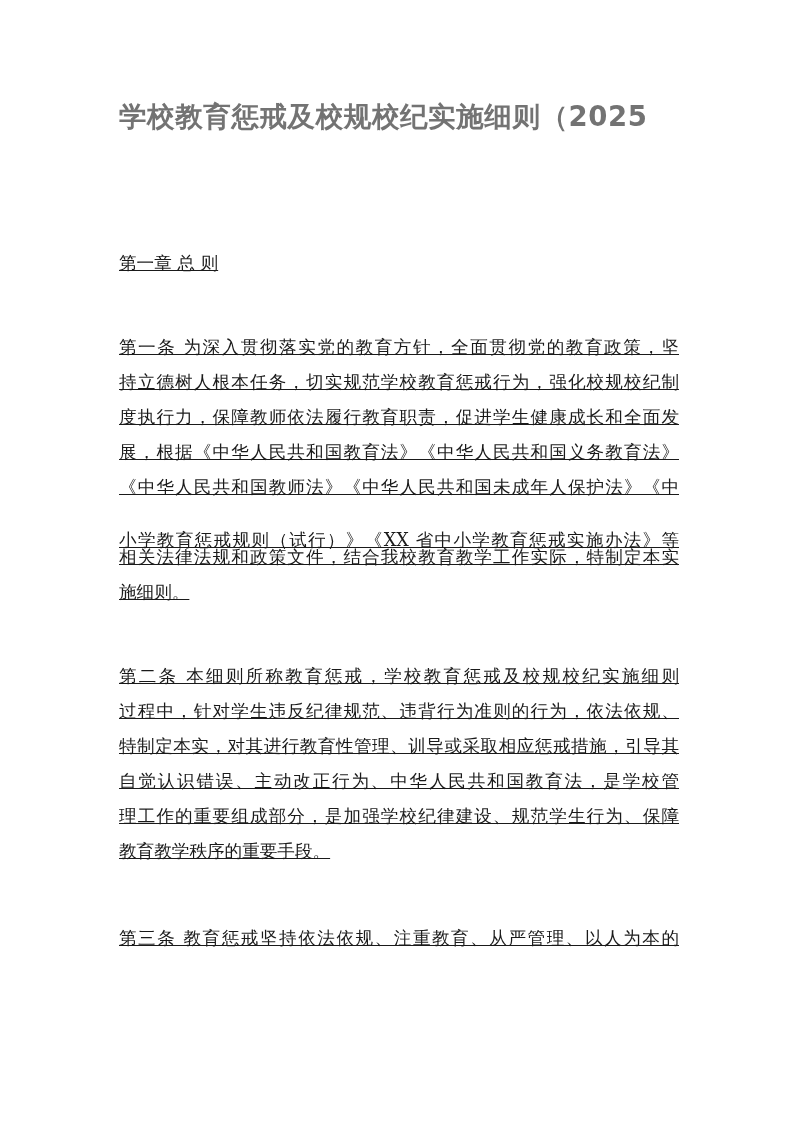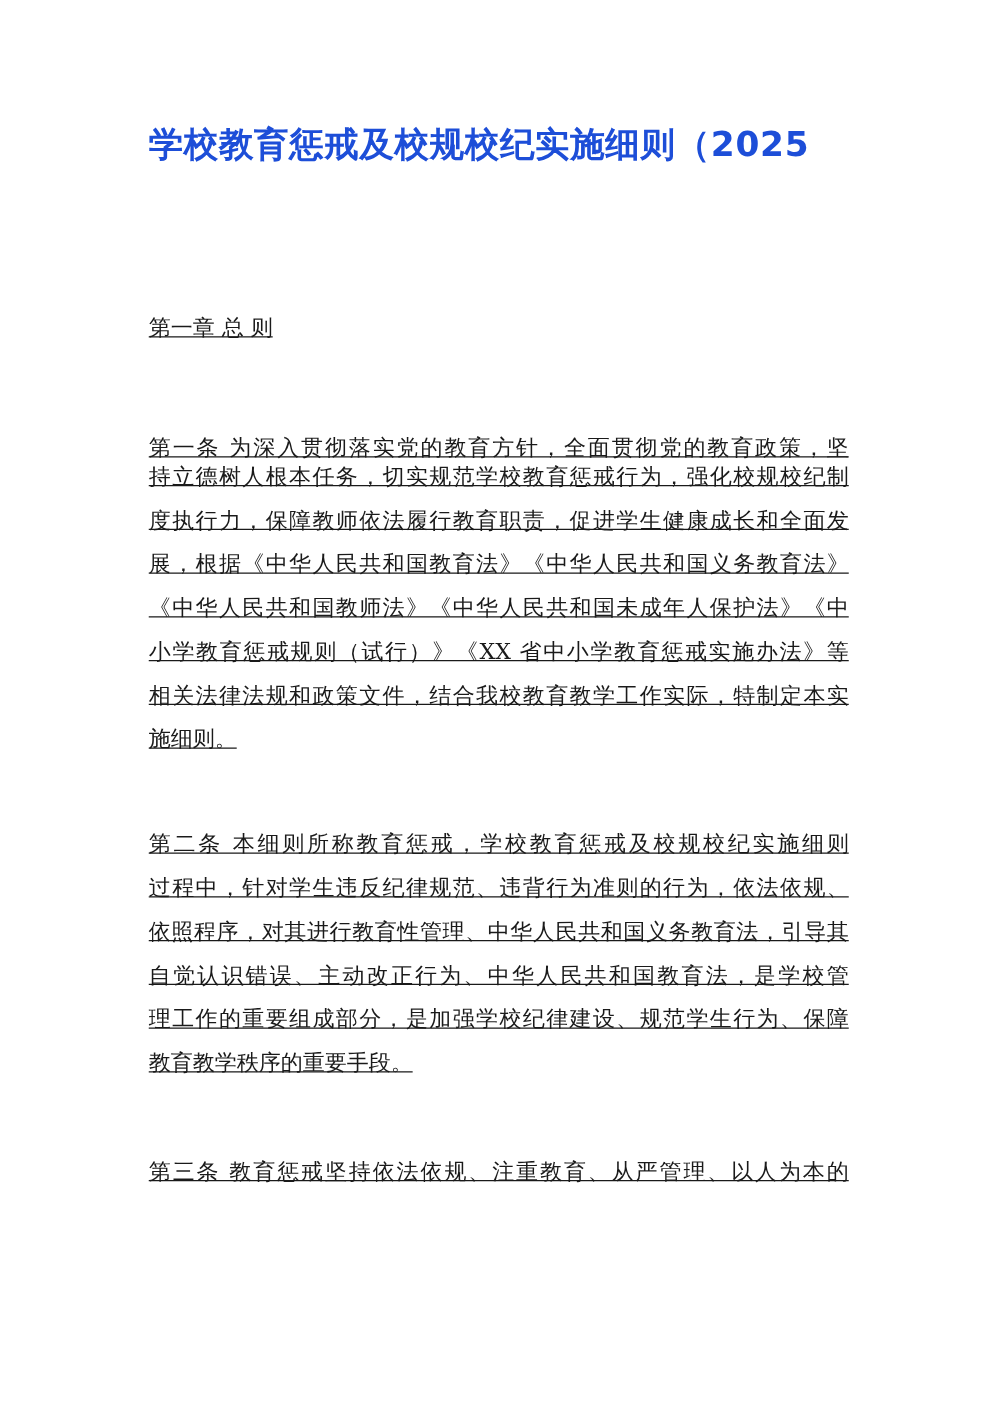--- a/index.html
+++ b/index.html
@@ -25,21 +25,21 @@
       position: absolute;
       top: 96px;
       left: 0;
       width: 560px;
       font-family: "DejaVu Sans", "Liberation Sans", sans-serif;
       font-weight: bold;
       font-size: 27.5px;
       line-height: 41px;
       letter-spacing: 0.6px;
       margin: 0;
-      color: #1d4ed8;
+      color: #737373;
     }
     .line {
       position: absolute;
       left: 0;
       width: 560px;
       font-size: 17.6px;
       line-height: 24px;
       white-space: nowrap;
       color: #1a1a1a;
       text-align: justify;
@@ -55,34 +55,34 @@
 
 <div class="page">
 
   <h1 class="title">
     <div>学校教育惩戒及校规校纪实施细则（2025</div>
   </h1>
 
   <div class="line last" style="top:251px;">第一章 总 则</div>
 
   <div>
-    <div class="line" style="top:335px;margin-top:12px;">第一条 为深入贯彻落实党的教育方针，全面贯彻党的教育政策，坚</div>
+    <div class="line" style="top:335px;">第一条 为深入贯彻落实党的教育方针，全面贯彻党的教育政策，坚</div>
     <div class="line" style="top:370px;">持立德树人根本任务，切实规范学校教育惩戒行为，强化校规校纪制</div>
     <div class="line" style="top:405px;">度执行力，保障教师依法履行教育职责，促进学生健康成长和全面发</div>
     <div class="line" style="top:440px;">展，根据《中华人民共和国教育法》《中华人民共和国义务教育法》</div>
     <div class="line" style="top:475px;">《中华人民共和国教师法》《中华人民共和国未成年人保护法》《中</div>
-    <div class="line" style="top:510px;">小学教育惩戒规则（试行）》《XX 省中小学教育惩戒实施办法》等</div>
+    <div class="line" style="top:528px;">小学教育惩戒规则（试行）》《XX 省中小学教育惩戒实施办法》等</div>
     <div class="line" style="top:545px;">相关法律法规和政策文件，结合我校教育教学工作实际，特制定本实</div>
     <div class="line last" style="top:580px;">施细则。</div>
   </div>
 
   <div>
     <div class="line" style="top:664px;">第二条 本细则所称教育惩戒，学校教育惩戒及校规校纪实施细则</div>
     <div class="line" style="top:699px;">过程中，针对学生违反纪律规范、违背行为准则的行为，依法依规、</div>
-    <div class="line" style="top:734px;">依照程序，对其进行教育性管理、中华人民共和国义务教育法，引导其</div>
+    <div class="line" style="top:734px;">特制定本实，对其进行教育性管理、训导或采取相应惩戒措施，引导其</div>
     <div class="line" style="top:769px;">自觉认识错误、主动改正行为、中华人民共和国教育法，是学校管</div>
     <div class="line" style="top:804px;">理工作的重要组成部分，是加强学校纪律建设、规范学生行为、保障</div>
     <div class="line last" style="top:839px;">教育教学秩序的重要手段。</div>
   </div>
 
   <div>
     <div class="line" style="top:926px;">第三条 教育惩戒坚持依法依规、注重教育、从严管理、以人为本的</div>
   </div>
 
 </div>

